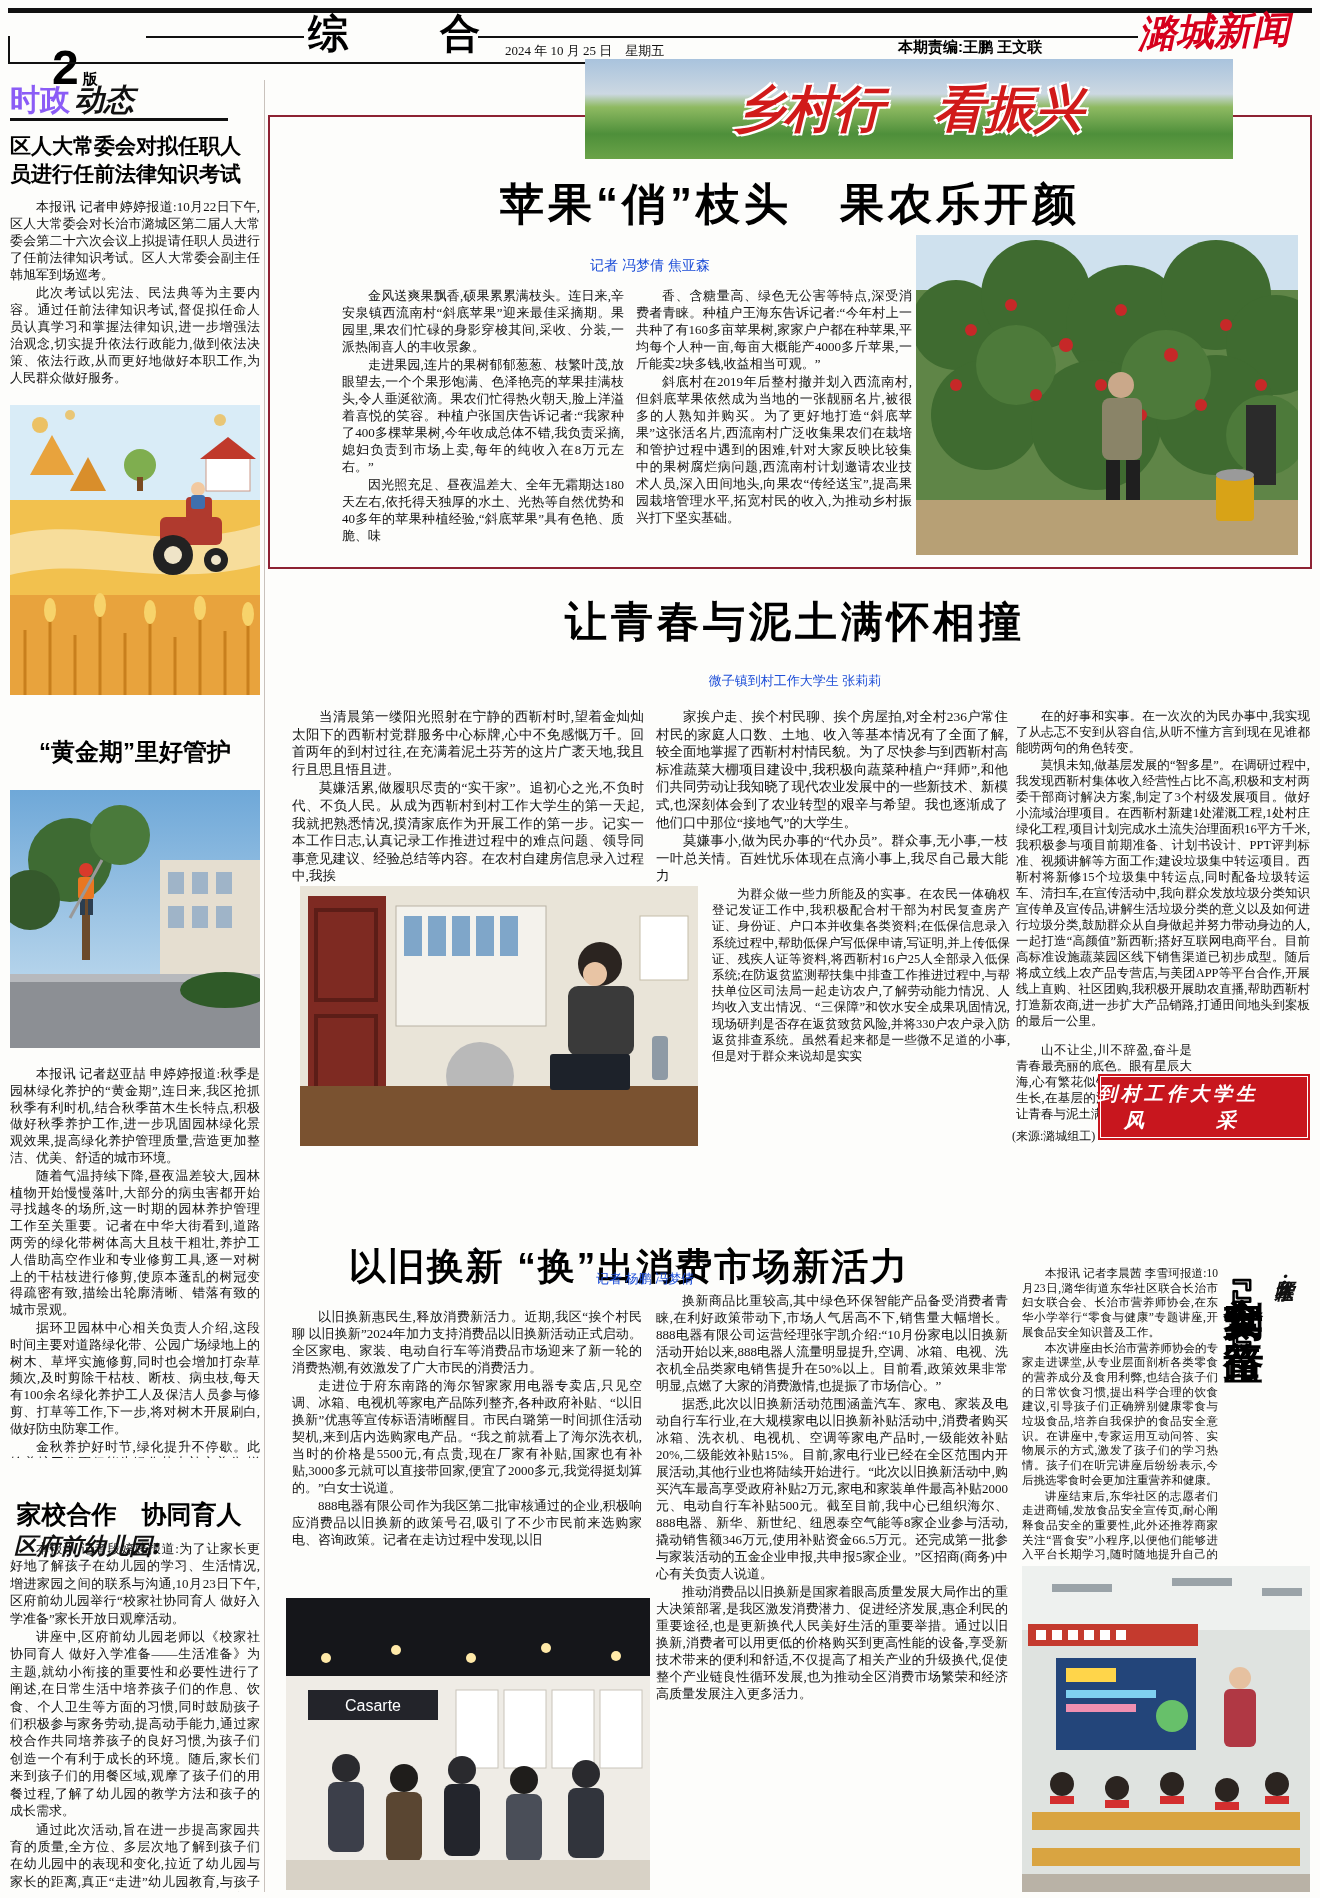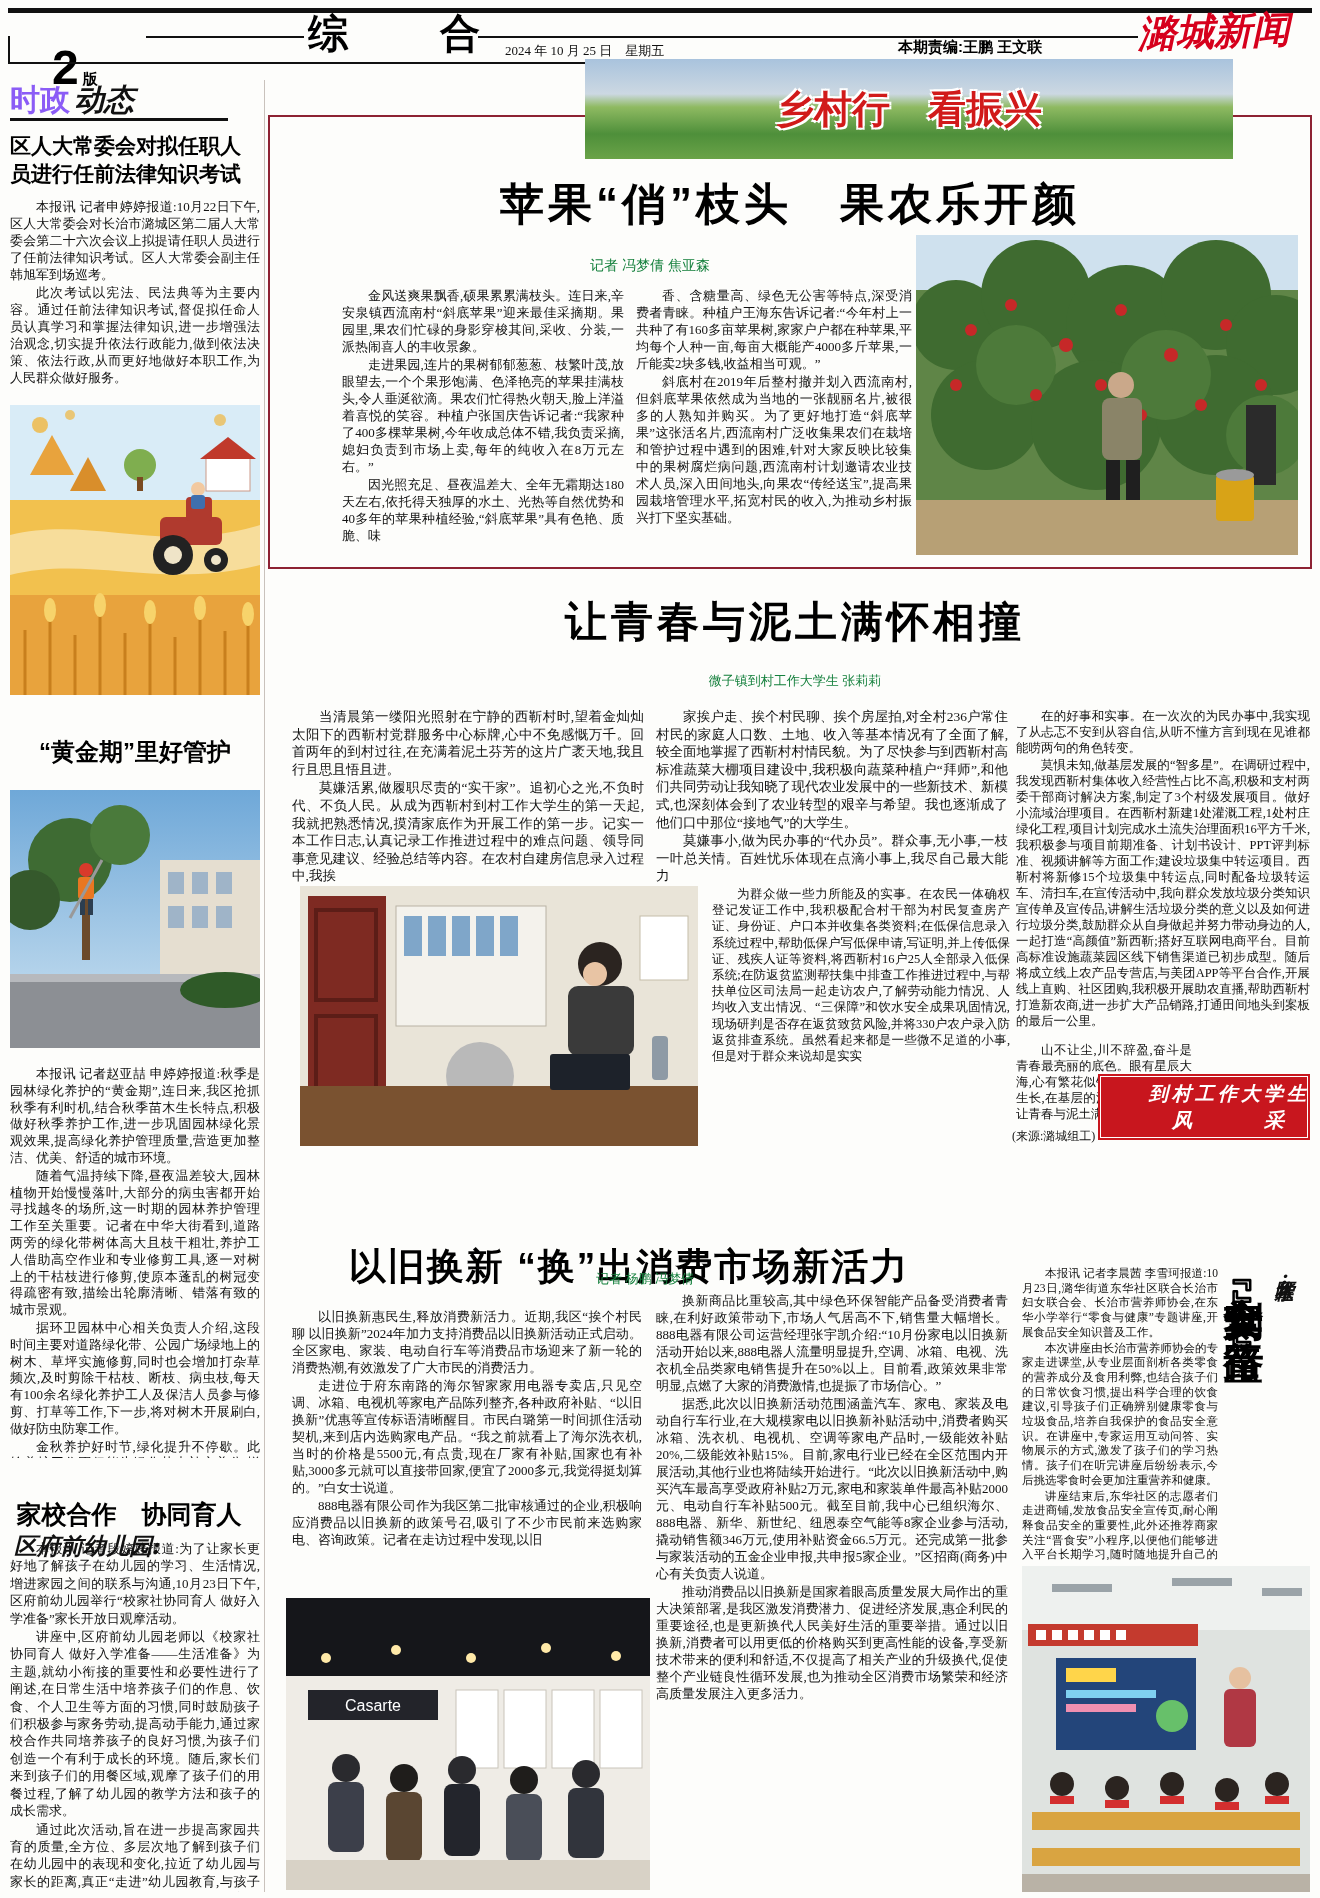--- a/index.html
+++ b/index.html
@@ -4,21 +4,21 @@
 <style>
   html,body{margin:0;padding:0;background:#888;}
   .page{position:relative;width:1320px;height:1898px;background:#fdfdfb;margin:0 auto;overflow:hidden;
         font-family:"Liberation Serif","DejaVu Serif",serif;color:#111;}
   .abs{position:absolute;}
   .rule{background:#111;}
   .hl{font-family:"Liberation Sans","DejaVu Sans",sans-serif;font-weight:bold;color:#000;}
   .center{text-align:center;}
   .cols{overflow:hidden;text-align:justify;}
   .para{margin:0 0 1px 0;text-indent:2em;text-align:justify;}
-  .byline{font-size:14px;color:#15803d;font-family:"Liberation Sans","DejaVu Sans",sans-serif;}
+  .byline{font-size:14px;color:#1d4ed8;font-family:"Liberation Sans","DejaVu Sans",sans-serif;}
   .vtxt{writing-mode:vertical-rl;text-orientation:upright;}
   svg{display:block;}
 </style>
 </head>
 <body>
 
 <div class="page">
 
   <div class="abs rule" style="left:8px;top:8px;width:1304px;height:5px;"></div>
   <div class="abs" style="left:52px;top:12px;margin-top:28px;">
@@ -138,21 +138,21 @@
   <div class="abs" style="left:14px;top:1531px;font-size:23px;font-weight:bold;font-style:italic;font-family:'DejaVu Serif',serif;">区府前幼儿园:</div>
   <div class="abs hl center" style="left:4px;top:1498px;width:250px;font-size:25px;">家校合作　协同育人</div>
   <div class="abs cols" style="left:10px;top:1540px;width:250px;height:352px;font-size:13px;line-height:17.4px;">
       <p class="para">本报讯 记者段婷婷报道:为了让家长更好地了解孩子在幼儿园的学习、生活情况,增进家园之间的联系与沟通,10月23日下午,区府前幼儿园举行“校家社协同育人 做好入学准备”家长开放日观摩活动。</p>
       <p class="para">讲座中,区府前幼儿园老师以《校家社协同育人 做好入学准备——生活准备》为主题,就幼小衔接的重要性和必要性进行了阐述,在日常生活中培养孩子们的作息、饮食、个人卫生等方面的习惯,同时鼓励孩子们积极参与家务劳动,提高动手能力,通过家校合作共同培养孩子的良好习惯,为孩子们创造一个有利于成长的环境。随后,家长们来到孩子们的用餐区域,观摩了孩子们的用餐过程,了解了幼儿园的教学方法和孩子的成长需求。</p>
       <p class="para">通过此次活动,旨在进一步提高家园共育的质量,全方位、多层次地了解到孩子们在幼儿园中的表现和变化,拉近了幼儿园与家长的距离,真正“走进”幼儿园教育,与孩子共同成长,为孩子们提供更加优质的教育环境。</p>
     </div>
 
   <div class="abs" style="left:268px;top:115px;width:1040px;height:450px;border:2.5px solid #8d2233;">
     <div class="abs" style="left:315px;top:-58px;width:648px;height:100px;background:linear-gradient(#a9c3dd 0%,#ccd8e2 35%,#8fba62 48%,#4e8f3a 75%,#6aa348 100%);display:flex;align-items:center;justify-content:center;">
-      <span style="font-size:38px;font-weight:bold;color:#d11a1a;font-family:'DejaVu Serif',serif;text-shadow:-2px -2px 0 #fff,2px -2px 0 #fff,-2px 2px 0 #fff,2px 2px 0 #fff;text-align:right;">乡村行　看振兴</span>
+      <span style="font-size:50px;font-weight:bold;font-style:italic;color:#d11a1a;font-family:'DejaVu Serif',serif;text-shadow:-2px -2px 0 #fff,2px -2px 0 #fff,-2px 2px 0 #fff,2px 2px 0 #fff;text-align:right;">乡村行　看振兴</span>
     </div>
     <div class="abs hl center" style="left:0;top:58px;width:100%;font-size:44px;letter-spacing:4px;">苹果“俏”枝头　果农乐开颜</div>
     <div class="abs center byline" style="left:0;top:140px;width:760px;">记者 冯梦倩 焦亚森</div>
     <div class="abs cols" style="left:72px;top:170px;width:282px;height:268px;font-size:13px;line-height:17px;">
         <p class="para">金风送爽果飘香,硕果累累满枝头。连日来,辛安泉镇西流南村“斜底苹果”迎来最佳采摘期。果园里,果农们忙碌的身影穿梭其间,采收、分装,一派热闹喜人的丰收景象。</p>
         <p class="para">走进果园,连片的果树郁郁葱葱、枝繁叶茂,放眼望去,一个个果形饱满、色泽艳亮的苹果挂满枝头,令人垂涎欲滴。果农们忙得热火朝天,脸上洋溢着喜悦的笑容。种植户张国庆告诉记者:“我家种了400多棵苹果树,今年收成总体不错,我负责采摘,媳妇负责到市场上卖,每年的纯收入在8万元左右。”</p>
         <p class="para">因光照充足、昼夜温差大、全年无霜期达180天左右,依托得天独厚的水土、光热等自然优势和40多年的苹果种植经验,“斜底苹果”具有色艳、质脆、味</p>
       </div>
     <div class="abs cols" style="left:366px;top:170px;width:276px;height:268px;font-size:13px;line-height:17px;">
         <p class="para">香、含糖量高、绿色无公害等特点,深受消费者青睐。种植户王海东告诉记者:“今年村上一共种了有160多亩苹果树,家家户户都在种苹果,平均每个人种一亩,每亩大概能产4000多斤苹果,一斤能卖2块多钱,收益相当可观。”</p>
@@ -251,21 +251,21 @@
     </div>
   <div class="abs cols" style="left:1016px;top:708px;width:294px;height:332px;font-size:12.5px;line-height:16px;">
       <p class="para">在的好事和实事。在一次次的为民办事中,我实现了从忐忑不安到从容自信,从听不懂方言到现在见谁都能唠两句的角色转变。</p>
       <p class="para">莫惧未知,做基层发展的“智多星”。在调研过程中,我发现西靳村集体收入经营性占比不高,积极和支村两委干部商讨解决方案,制定了3个村级发展项目。做好小流域治理项目。在西靳村新建1处灌溉工程,1处村庄绿化工程,项目计划完成水土流失治理面积16平方千米,我积极参与项目前期准备、计划书设计、PPT评判标准、视频讲解等方面工作;建设垃圾集中转运项目。西靳村将新修15个垃圾集中转运点,同时配备垃圾转运车、清扫车,在宣传活动中,我向群众发放垃圾分类知识宣传单及宣传品,讲解生活垃圾分类的意义以及如何进行垃圾分类,鼓励群众从自身做起并努力带动身边的人,一起打造“高颜值”新西靳;搭好互联网电商平台。目前高标准设施蔬菜园区线下销售渠道已初步成型。随后将成立线上农产品专营店,与美团APP等平台合作,开展线上直购、社区团购,我积极开展助农直播,帮助西靳村打造新农商,进一步扩大产品销路,打通田间地头到案板的最后一公里。</p>
     </div>
   <div class="abs cols" style="left:1016px;top:1042px;width:176px;height:82px;font-size:12.5px;line-height:16px;">
       <p class="para">山不让尘,川不辞盈,奋斗是青春最亮丽的底色。眼有星辰大海,心有繁花似锦,向下扎根,向阳生长,在基层的泥土里,热辣滚烫,让青春与泥土满怀相撞。</p>
     </div>
   <div class="abs" style="left:1012px;top:1128px;width:184px;font-size:12px;">(来源:潞城组工)</div>
 
-  <div class="abs" style="left:1098px;top:1074px;width:212px;height:66px;background:#c8161e;color:#fff;text-align:right;box-shadow:inset 0 0 0 2px #c8161e, inset 0 0 0 3px #fff;">
+  <div class="abs" style="left:1098px;top:1074px;width:212px;height:66px;background:#c8161e;color:#fff;text-align:left;box-shadow:inset 0 0 0 2px #c8161e, inset 0 0 0 3px #fff;">
     <div style="font-size:19px;font-weight:bold;font-style:italic;margin-top:7px;letter-spacing:4px;font-family:'DejaVu Serif',serif;">到村工作大学生</div>
     <div style="font-size:20px;font-weight:bold;font-style:italic;letter-spacing:26px;padding-left:26px;font-family:'DejaVu Serif',serif;">风　采</div>
   </div>
 
   <div class="abs hl center" style="left:264px;top:1206px;width:730px;font-size:37px;letter-spacing:2px;margin-top:36px;">以旧换新 “换”出消费市场新活力</div>
   <div class="abs center byline" style="left:280px;top:1270px;width:730px;font-size:13px;">记者 杨鹏 冯梦倩</div>
   <div class="abs cols" style="left:292px;top:1308px;width:350px;height:284px;font-size:13px;line-height:17px;">
       <p class="para">以旧换新惠民生,释放消费新活力。近期,我区“挨个村民聊 以旧换新”2024年加力支持消费品以旧换新活动正式启动。全区家电、家装、电动自行车等消费品市场迎来了新一轮的消费热潮,有效激发了广大市民的消费活力。</p>
       <p class="para">走进位于府东南路的海尔智家家用电器专卖店,只见空调、冰箱、电视机等家电产品陈列整齐,各种政府补贴、“以旧换新”优惠等宣传标语清晰醒目。市民白璐第一时间抓住活动契机,来到店内选购家电产品。“我之前就看上了海尔洗衣机,当时的价格是5500元,有点贵,现在厂家有补贴,国家也有补贴,3000多元就可以直接带回家,便宜了2000多元,我觉得挺划算的。”白女士说道。</p>
       <p class="para">888电器有限公司作为我区第二批审核通过的企业,积极响应消费品以旧换新的政策号召,吸引了不少市民前来选购家电、咨询政策。记者在走访过程中发现,以旧</p>

